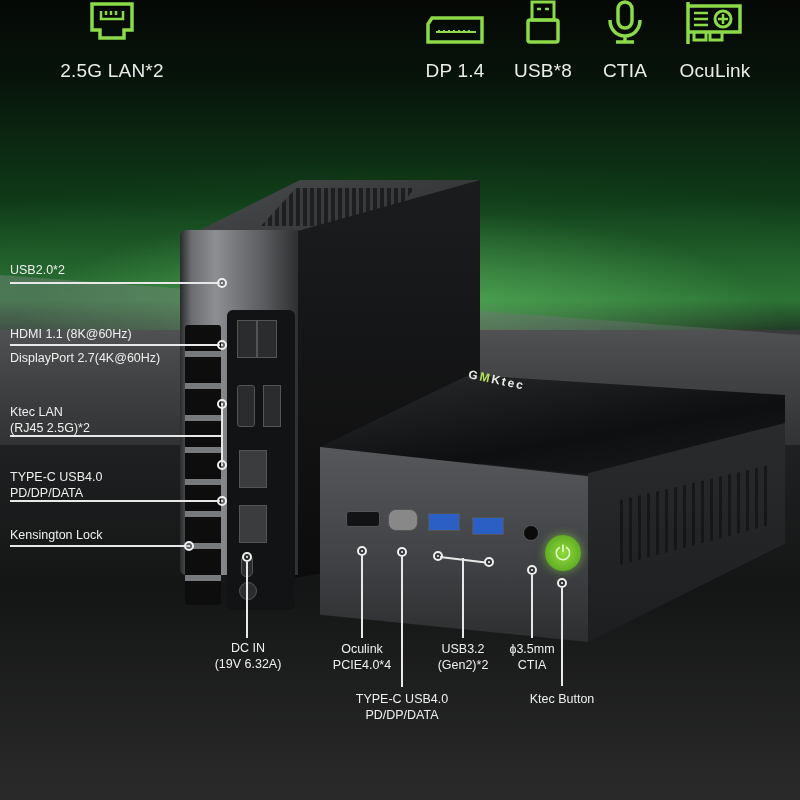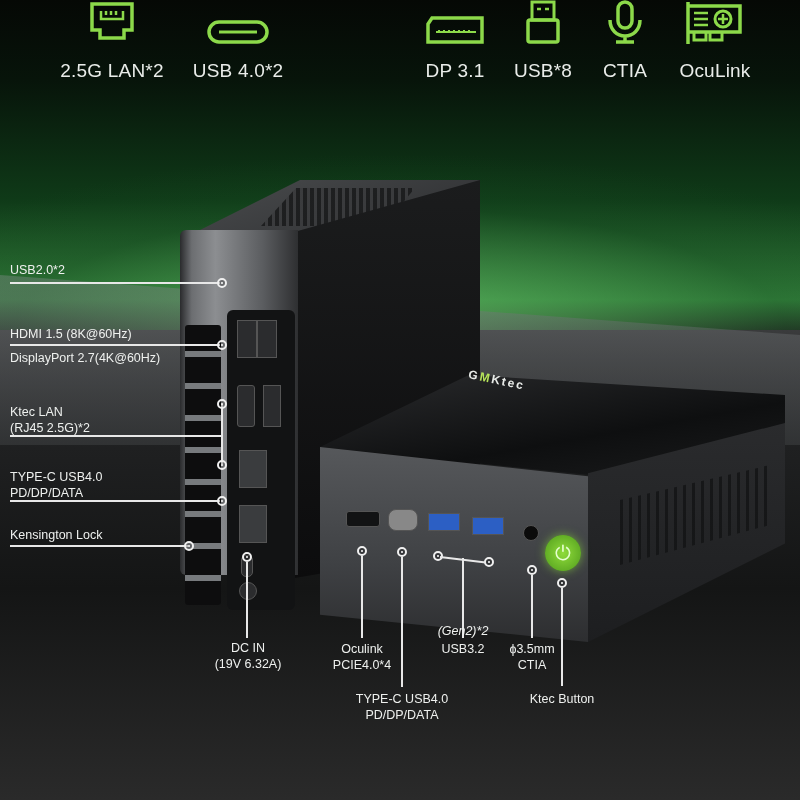--- a/index.html
+++ b/index.html
@@ -72,33 +72,26 @@
 <div class="floor-plane"></div>
 
 <div class="features">
   <div class="feat" style="left:82px;width:60px;">
     <svg width="52" height="46" viewBox="0 0 52 46">
         <path d="M6 4h40v26h-8v8H14v-8H6z" fill="none" stroke="#8cd94a" stroke-width="3.5"></path>
         <path d="M15 11v8h22v-8M20 11v4M25 11v4M30 11v4" fill="none" stroke="#8cd94a" stroke-width="2.5"></path>
       </svg>
     <span class="lbl">2.5G LAN*2</span>
   </div>
-  <div class="feat" style="left:203px;width:70px;">
-    <svg width="70" height="46" viewBox="0 0 70 46">
-        <rect x="6" y="22" width="58" height="20" rx="10" fill="none" stroke="#8cd94a" stroke-width="3.5"></rect>
-        <line x1="16" y1="32" x2="54" y2="32" stroke="#8cd94a" stroke-width="3"></line>
-      </svg>
-    <span class="lbl">USB 4.0*2</span>
-  </div>
   <div class="feat" style="left:422px;width:66px;">
     <svg width="66" height="46" viewBox="0 0 66 46">
         <path d="M10 18h50v24H6V24z" fill="none" stroke="#8cd94a" stroke-width="3.5"></path>
         <path d="M14 32h40M17 30v3M22 30v3M27 30v3M32 30v3M37 30v3M42 30v3M47 30v3" stroke="#8cd94a" stroke-width="2"></path>
       </svg>
-    <span class="lbl">DP 3.1</span>
+    <span class="lbl">DP 1.4</span>
   </div>
   <div class="feat" style="left:518px;width:50px;">
     <svg width="50" height="46" viewBox="0 0 50 46">
         <rect x="14" y="2" width="22" height="18" fill="none" stroke="#8cd94a" stroke-width="3"></rect>
         <rect x="10" y="20" width="30" height="22" rx="2" fill="none" stroke="#8cd94a" stroke-width="3.5"></rect>
         <path d="M19 9h4M27 9h4" stroke="#8cd94a" stroke-width="2.5"></path>
       </svg>
     <span class="lbl">USB*8</span>
   </div>
   <div class="feat" style="left:600px;width:50px;">
@@ -151,21 +144,21 @@
     <div class="port" style="left:203px;top:78px;width:14px;height:14px;border-radius:50%;background:#0b0b0b;"></div>
   </div>
 </div>
 <div class="logo"><span>G</span><b>M</b><span>Ktec</span></div>
 <div class="power"></div>
 
 <div class="ann" style="left:10px;top:262px;">USB2.0*2</div>
 <div class="hline" style="left:10px;top:282px;width:210px;"></div>
 <div class="dot" style="left:217px;top:278px;"></div>
 
-<div class="ann" style="left:10px;top:326px;">HDMI 1.5 (8K@60Hz)</div>
+<div class="ann" style="left:10px;top:326px;">HDMI 1.1 (8K@60Hz)</div>
 <div class="hline" style="left:10px;top:344px;width:210px;"></div>
 <div class="dot" style="left:217px;top:340px;"></div>
 <div class="ann" style="left:10px;top:350px;">DisplayPort 2.7(4K@60Hz)</div>
 
 <div class="ann" style="left:10px;top:404px;">Ktec LAN</div>
 <div class="ann" style="left:10px;top:420px;">(RJ45 2.5G)*2</div>
 <div class="hline" style="left:10px;top:435px;width:212px;"></div>
 <div class="vline" style="left:221px;top:404px;height:60px;"></div>
 <div class="dot" style="left:217px;top:399px;"></div>
 <div class="dot" style="left:217px;top:460px;"></div>
@@ -192,21 +185,21 @@
 <div class="dot" style="left:397px;top:547px;"></div>
 <div class="vline" style="left:401px;top:557px;height:130px;"></div>
 <div class="ann c" style="left:402px;top:691px;">TYPE-C USB4.0</div>
 <div class="ann c" style="left:402px;top:707px;">PD/DP/DATA</div>
 
 <div class="dot" style="left:433px;top:551px;"></div>
 <div class="dot" style="left:484px;top:557px;"></div>
 <div class="hline" style="left:440px;top:556px;width:46px;transform:rotate(7deg);transform-origin:left;"></div>
 <div class="vline" style="left:462px;top:558px;height:80px;"></div>
 <div class="ann c" style="left:463px;top:641px;">USB3.2</div>
-<div class="ann c" style="left:463px;top:623px;font-style:italic;">(Gen2)*2</div>
+<div class="ann c" style="left:463px;top:657px;">(Gen2)*2</div>
 
 <div class="dot" style="left:527px;top:565px;"></div>
 <div class="vline" style="left:531px;top:575px;height:63px;"></div>
 <div class="ann c" style="left:532px;top:641px;">ϕ3.5mm</div>
 <div class="ann c" style="left:532px;top:657px;">CTIA</div>
 
 <div class="dot" style="left:557px;top:578px;"></div>
 <div class="vline" style="left:561px;top:588px;height:98px;"></div>
 <div class="ann c" style="left:562px;top:691px;">Ktec Button</div>
 

